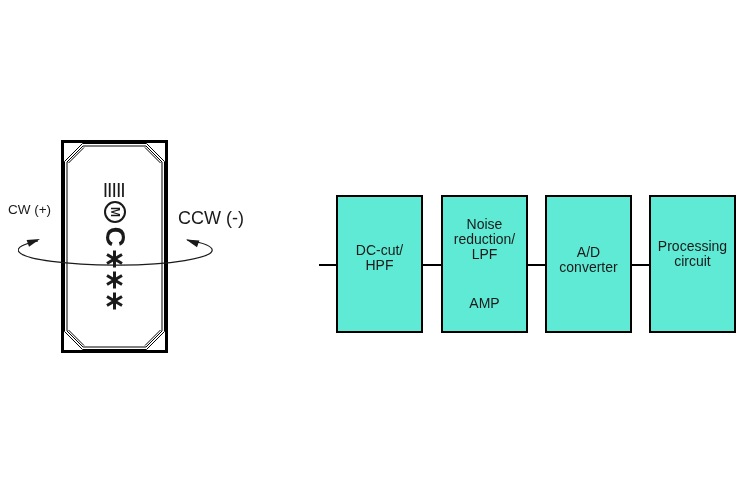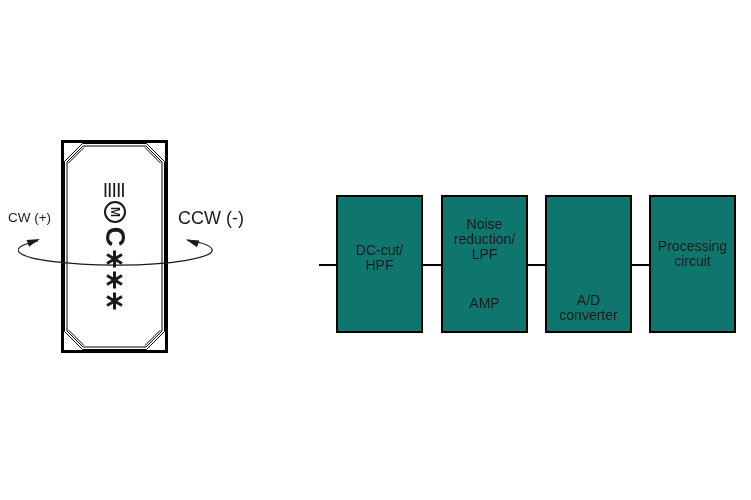--- a/index.html
+++ b/index.html
@@ -26,34 +26,34 @@
   .logo-m{display:block;font-size:12px;font-weight:bold;line-height:12px;transform:rotate(90deg);}
   .letter-c{
     display:block;margin-top:2px;height:23px;width:23px;text-align:center;
     font-size:28px;font-weight:bold;line-height:22px;transform:rotate(90deg);
   }
   .ast{display:block;}
   .ast1{margin-top:2px;} .ast2{margin-top:3px;} .ast3{margin-top:3px;}
 
   
   .arc-svg{position:absolute;left:18px;top:232px;}
-  .cw-label{position:absolute;left:8px;top:210px;font-size:13.5px;line-height:16px;}
+  .cw-label{position:absolute;left:8px;top:202px;font-size:13.5px;line-height:16px;}
   .ccw-label{position:absolute;left:178px;top:210px;font-size:18px;line-height:16px;}
 
   
   .block{
     box-sizing:border-box;position:absolute;top:195px;width:87px;height:138px;
-    border:2px solid #000000;background:#0f766e;
+    border:2px solid #000000;background:#5eead4;
     display:flex;flex-direction:column;align-items:center;justify-content:center;
     text-align:center;font-size:14px;line-height:15px;
   }
   .b1{left:232px;}
   .b2{left:336px;padding-bottom:12px;}
   .b3{left:441px;}
-  .b4{left:545px;padding-bottom:8px;justify-content:flex-end;}
+  .b4{left:545px;padding-bottom:8px;}
   .b5{left:649px;padding-bottom:20px;}
   .block-label{white-space:pre-line;}
   .sub-label{display:block;margin-top:34px;}
   .connector{position:absolute;top:264px;height:2px;background:#000000;}
   .c1{left:319px;width:17px;}
   .c2{left:423px;width:18px;}
   .c3{left:528px;width:17px;}
   .c4{left:632px;width:17px;}
 </style>
 </head>

